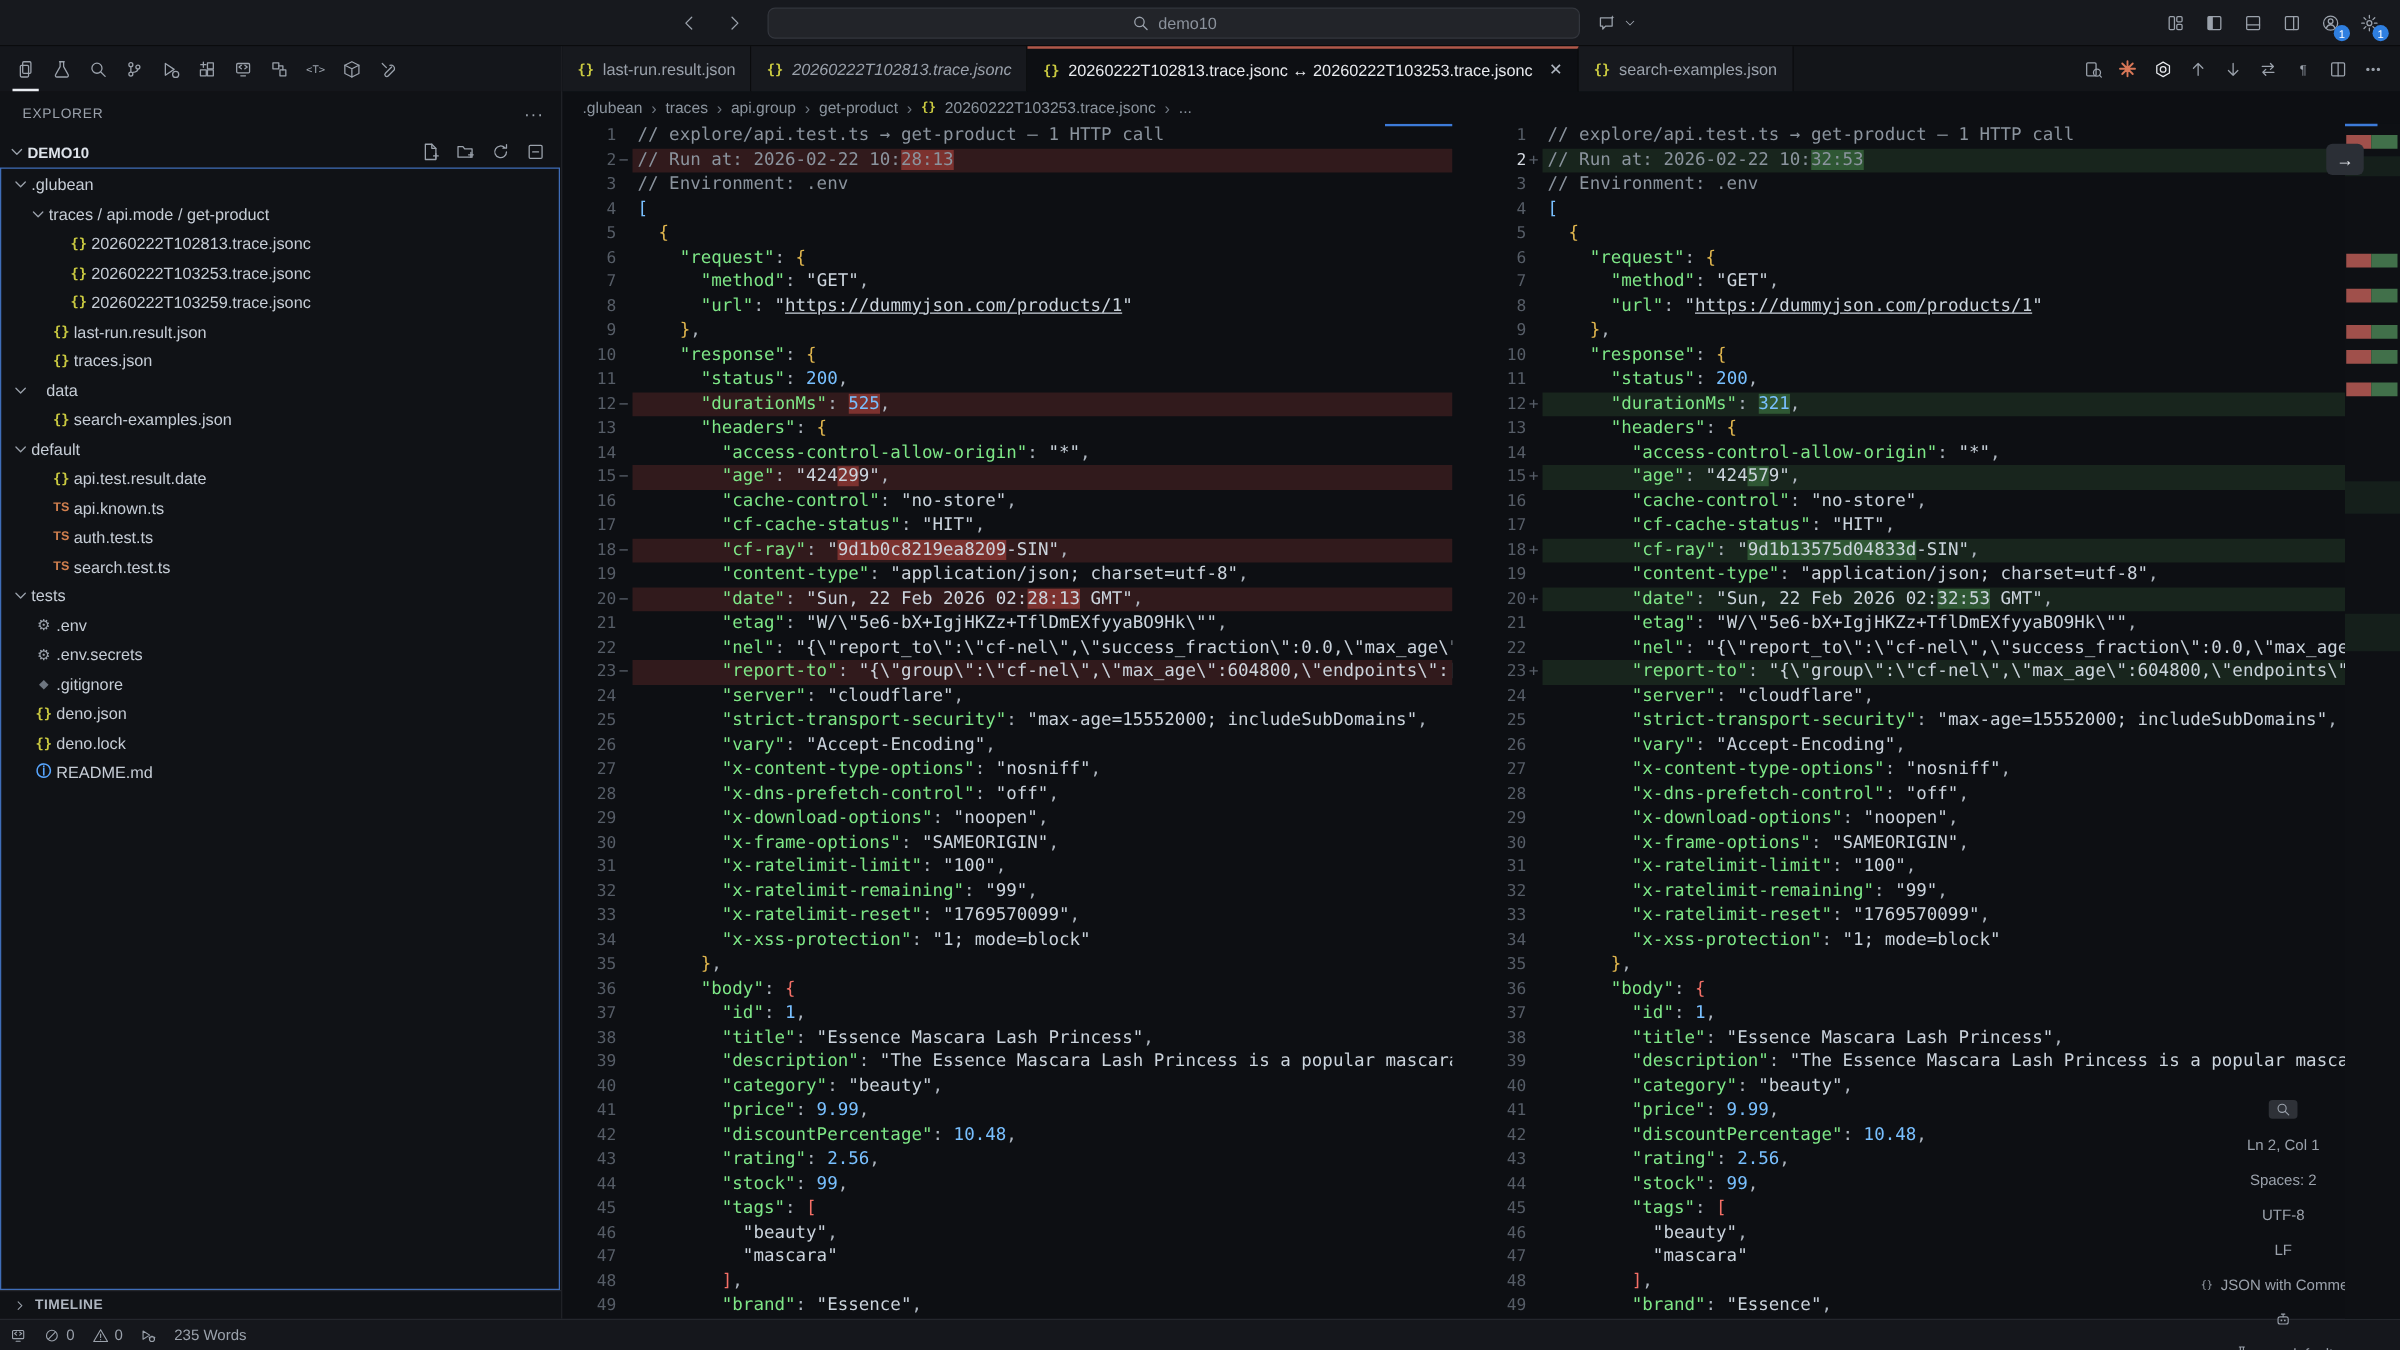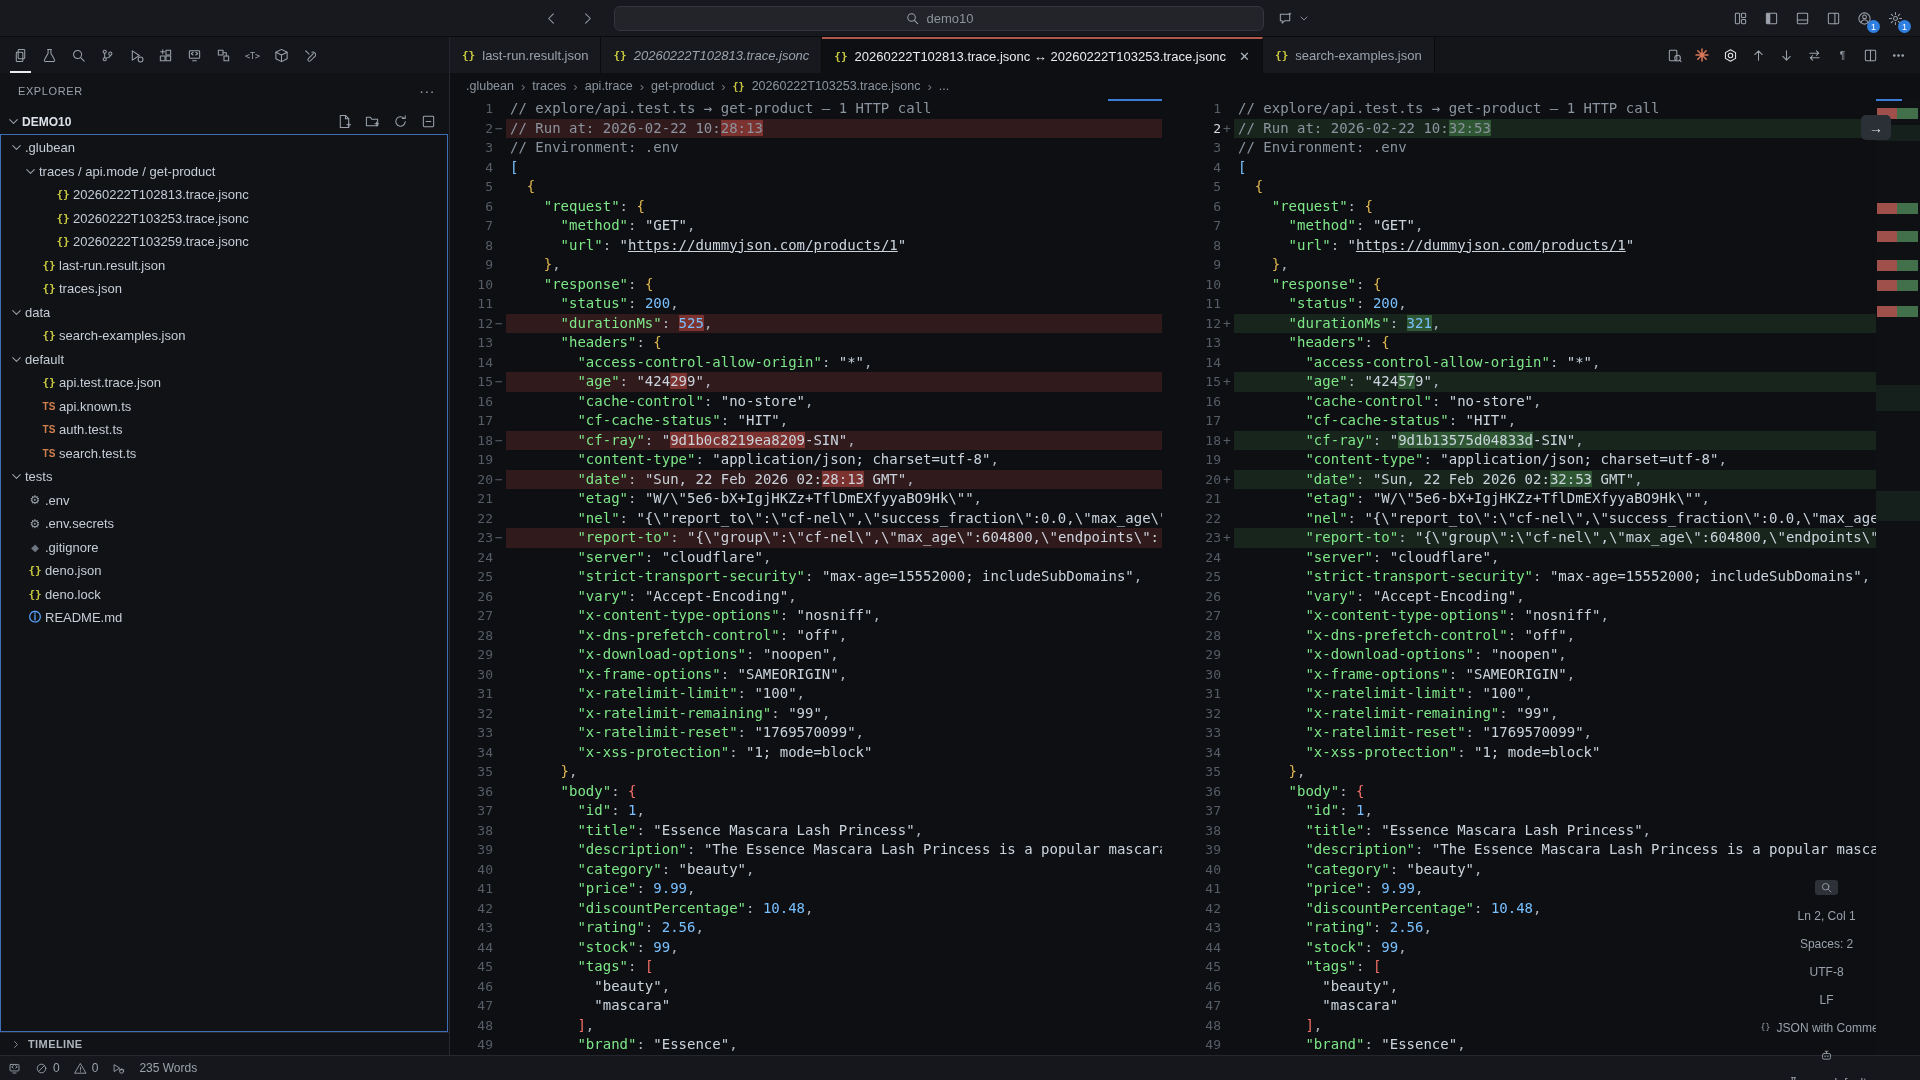--- a/index.html
+++ b/index.html
@@ -355,45 +355,45 @@
           <div class="tree-item" style="padding-left: 20px;">
             <span class="twisty" style="width: 18px;"></span>
             <span class="fico json">{}</span>
             <span class="tree-label">last-run.result.json</span>
           </div>
           <div class="tree-item" style="padding-left: 20px;">
             <span class="twisty" style="width: 18px;"></span>
             <span class="fico json">{}</span>
             <span class="tree-label">traces.json</span>
           </div>
+          <div class="tree-item" style="padding-left: 6px; gap: 12px;">
+            <span class="twisty">
+              <svg width="15" height="15" viewBox="0 0 16 16" fill="none" stroke="currentColor" stroke-width="1.1" stroke-linecap="round" stroke-linejoin="round">
+                <path d="M4 6l4 4 4-4"></path>
+              </svg>
+            </span>
+            <span class="tree-label">data</span>
+          </div>
+          <div class="tree-item" style="padding-left: 20px;">
+            <span class="twisty" style="width: 18px;"></span>
+            <span class="fico json">{}</span>
+            <span class="tree-label">search-examples.json</span>
+          </div>
           <div class="tree-item" style="padding-left: 6px;">
             <span class="twisty">
               <svg width="15" height="15" viewBox="0 0 16 16" fill="none" stroke="currentColor" stroke-width="1.1" stroke-linecap="round" stroke-linejoin="round">
                 <path d="M4 6l4 4 4-4"></path>
               </svg>
             </span>
-            <span class="tree-label">data</span>
+            <span class="tree-label">default</span>
           </div>
           <div class="tree-item" style="padding-left: 20px;">
             <span class="twisty" style="width: 18px;"></span>
             <span class="fico json">{}</span>
-            <span class="tree-label">search-examples.json</span>
-          </div>
-          <div class="tree-item" style="padding-left: 6px;">
-            <span class="twisty">
-              <svg width="15" height="15" viewBox="0 0 16 16" fill="none" stroke="currentColor" stroke-width="1.1" stroke-linecap="round" stroke-linejoin="round">
-                <path d="M4 6l4 4 4-4"></path>
-              </svg>
-            </span>
-            <span class="tree-label">default</span>
-          </div>
-          <div class="tree-item" style="padding-left: 20px;">
-            <span class="twisty" style="width: 18px;"></span>
-            <span class="fico json">{}</span>
-            <span class="tree-label">api.test.trace.json</span>
+            <span class="tree-label">api.test.result.date</span>
           </div>
           <div class="tree-item" style="padding-left: 20px;">
             <span class="twisty" style="width: 18px;"></span>
             <span class="fico ts">TS</span>
             <span class="tree-label">api.known.ts</span>
           </div>
           <div class="tree-item" style="padding-left: 20px;">
             <span class="twisty" style="width: 18px;"></span>
             <span class="fico ts">TS</span>
             <span class="tree-label">auth.test.ts</span>
@@ -523,21 +523,21 @@
                 <circle cx="12.5" cy="8" r=".9" fill="currentColor"></circle>
               </svg>
             </span>
           </div>
         </div>
       <div class="breadcrumbs" id="breadcrumbs">
           <span class="crumb">.glubean</span>
           <span class="sep">›</span>
           <span class="crumb">traces</span>
           <span class="sep">›</span>
-          <span class="crumb">api.trace</span>
+          <span class="crumb">api.group</span>
           <span class="sep">›</span>
           <span class="crumb">get-product</span>
           <span class="sep">›</span>
           <span class="fico json">{}</span>
           <span class="crumb">20260222T103253.trace.jsonc</span>
           <span class="sep">›</span>
           <span class="crumb">...</span>
         </div>
       <div class="diff">
         <div class="pane left" id="pane-left">

